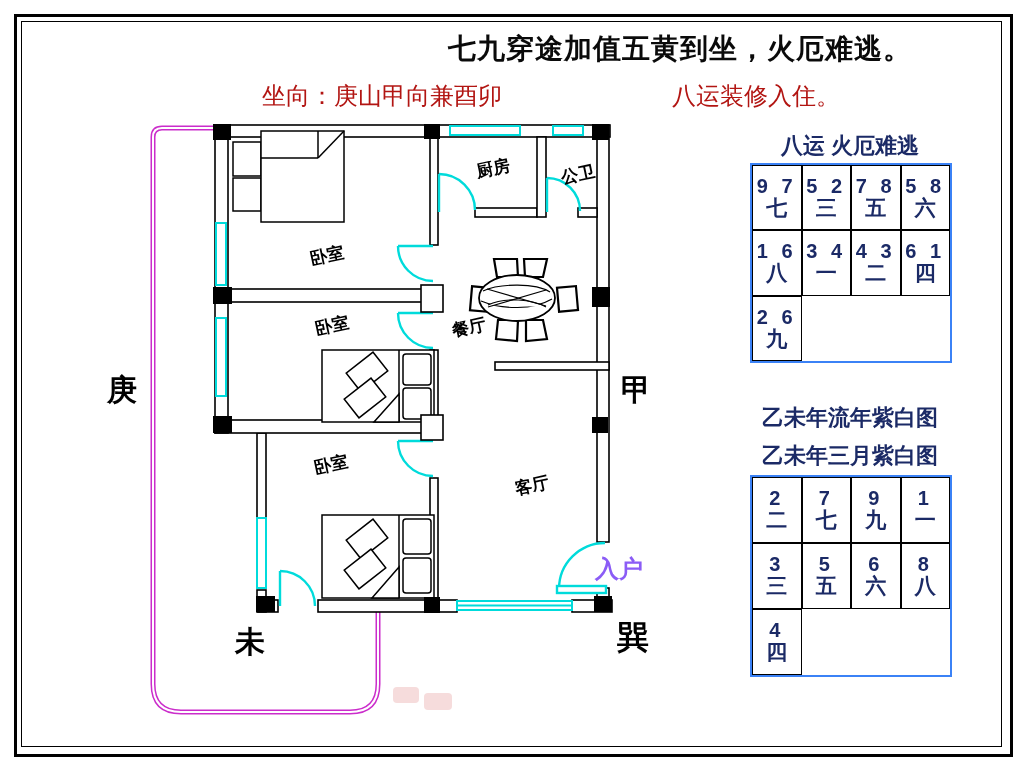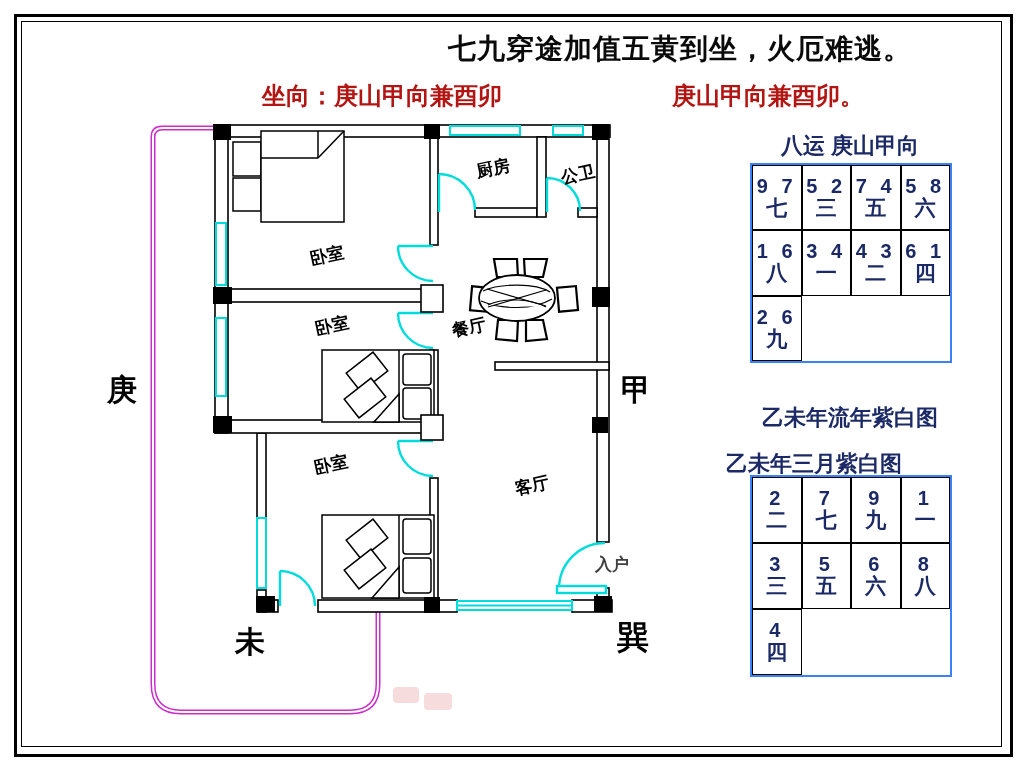--- a/index.html
+++ b/index.html
@@ -4,42 +4,42 @@
 <style>
   html,body{margin:0;padding:0;background:#fff;}
   body{width:1024px;height:768px;position:relative;overflow:hidden;
        font-family:"Liberation Sans",sans-serif;}
   .frame-outer{position:absolute;left:14px;top:14px;width:993px;height:737px;
        border:3px solid #000;}
   .frame-inner{position:absolute;left:21px;top:21px;width:979px;height:724px;
        border:1px solid #000;}
   .abs{position:absolute;white-space:nowrap;}
   .title{font-size:28px;font-weight:bold;color:#0a0a0a;letter-spacing:1px;}
-  .red{color:#b21512;font-weight:bold;font-size:24px;}
+  .red{color:#b21512;font-weight:normal;font-size:24px;}
   .navy{color:#1b2a66;}
   .grid-title{font-size:22px;font-weight:bold;text-align:center;width:200px;}
   .sgrid{position:absolute;width:198px;height:196px;border:2px solid #3b82f6;
        display:grid;grid-template-columns:1fr 1fr 1fr 1fr;grid-template-rows:1fr 1fr 1fr;background:#fff;}
   .sgrid .cell{border:1px solid #000;display:flex;flex-direction:column;
        align-items:center;justify-content:center;line-height:1.05;}
   .sgrid .num{font-size:20px;font-weight:bold;letter-spacing:4px;}
   .sgrid .cn{font-size:21px;font-weight:bold;}
   .room-label{font-size:17px;font-weight:600;color:#000;transform:rotate(-12deg);}
   .compass{font-size:30px;font-weight:600;color:#000;}
-  .entry{font-size:17px;font-weight:bold;color:#404040;}
+  .entry{font-size:24px;font-weight:bold;color:#8b5cf6;}
 </style>
 </head>
 <body>
 
 <div class="frame-outer"></div>
 <div class="frame-inner"></div>
 
 <div class="abs title" style="left:448px;top:30px;">七九穿途加值五黄到坐，火厄难逃。</div>
 <div class="abs red" style="left:262px;top:80px;">坐向：庚山甲向兼酉卯</div>
-<div class="abs red" style="left:672px;top:80px;">庚山甲向兼酉卯。</div>
+<div class="abs red" style="left:672px;top:80px;">八运装修入住。</div>
 
 <svg class="abs" style="left:0;top:0;" width="1024" height="768" viewBox="0 0 1024 768">
 
   <g>
     <path d="M215,128 L162,128 Q153,128 153,137 L153,684 Q153,712 181,712 L350,712 Q378,712 378,684 L378,612" fill="none" stroke="#cb2dcb" stroke-width="5"></path>
     <path d="M215,128 L162,128 Q153,128 153,137 L153,684 Q153,712 181,712 L350,712 Q378,712 378,684 L378,612" fill="none" stroke="#ffffff" stroke-width="2"></path>
   </g>
 
   <g>
     <rect x="393" y="687" width="26" height="16" rx="4" fill="#f6dcdc"></rect>
@@ -182,32 +182,32 @@
 <div class="abs room-label" style="left:452px;top:316px;">餐厅</div>
 <div class="abs room-label" style="left:515px;top:474px;">客厅</div>
 
 <div class="abs compass" style="left:107px;top:370px;">庚</div>
 <div class="abs compass" style="left:621px;top:370px;">甲</div>
 <div class="abs compass" style="left:235px;top:622px;">未</div>
 <div class="abs compass" style="left:617px;top:616px;font-size:32px;">巽</div>
 
 <div class="abs entry" style="left:595px;top:553px;">入户</div>
 
-<div class="abs grid-title navy" style="left:750px;top:131px;">八运 庚山甲向</div>
+<div class="abs grid-title navy" style="left:750px;top:131px;">八运 火厄难逃</div>
 <div class="sgrid navy" style="left:750px;top:163px;">
   <div class="cell">
       <div class="num">9 7</div>
       <div class="cn">七</div>
     </div>
   <div class="cell">
       <div class="num">5 2</div>
       <div class="cn">三</div>
     </div>
   <div class="cell">
-      <div class="num">7 4</div>
+      <div class="num">7 8</div>
       <div class="cn">五</div>
     </div>
   <div class="cell">
       <div class="num">5 8</div>
       <div class="cn">六</div>
     </div>
   <div class="cell">
       <div class="num">1 6</div>
       <div class="cn">八</div>
     </div>
@@ -223,21 +223,21 @@
       <div class="num">6 1</div>
       <div class="cn">四</div>
     </div>
   <div class="cell">
       <div class="num">2 6</div>
       <div class="cn">九</div>
     </div>
 </div>
 
 <div class="abs grid-title navy" style="left:750px;top:403px;">乙未年流年紫白图</div>
-<div class="abs grid-title navy" style="left:714px;top:441px;margin-top:8px;">乙未年三月紫白图</div>
+<div class="abs grid-title navy" style="left:750px;top:441px;">乙未年三月紫白图</div>
 <div class="sgrid navy" style="left:750px;top:475px;height:198px;">
   <div class="cell">
       <div class="num">2</div>
       <div class="cn">二</div>
     </div>
   <div class="cell">
       <div class="num">7</div>
       <div class="cn">七</div>
     </div>
   <div class="cell">

